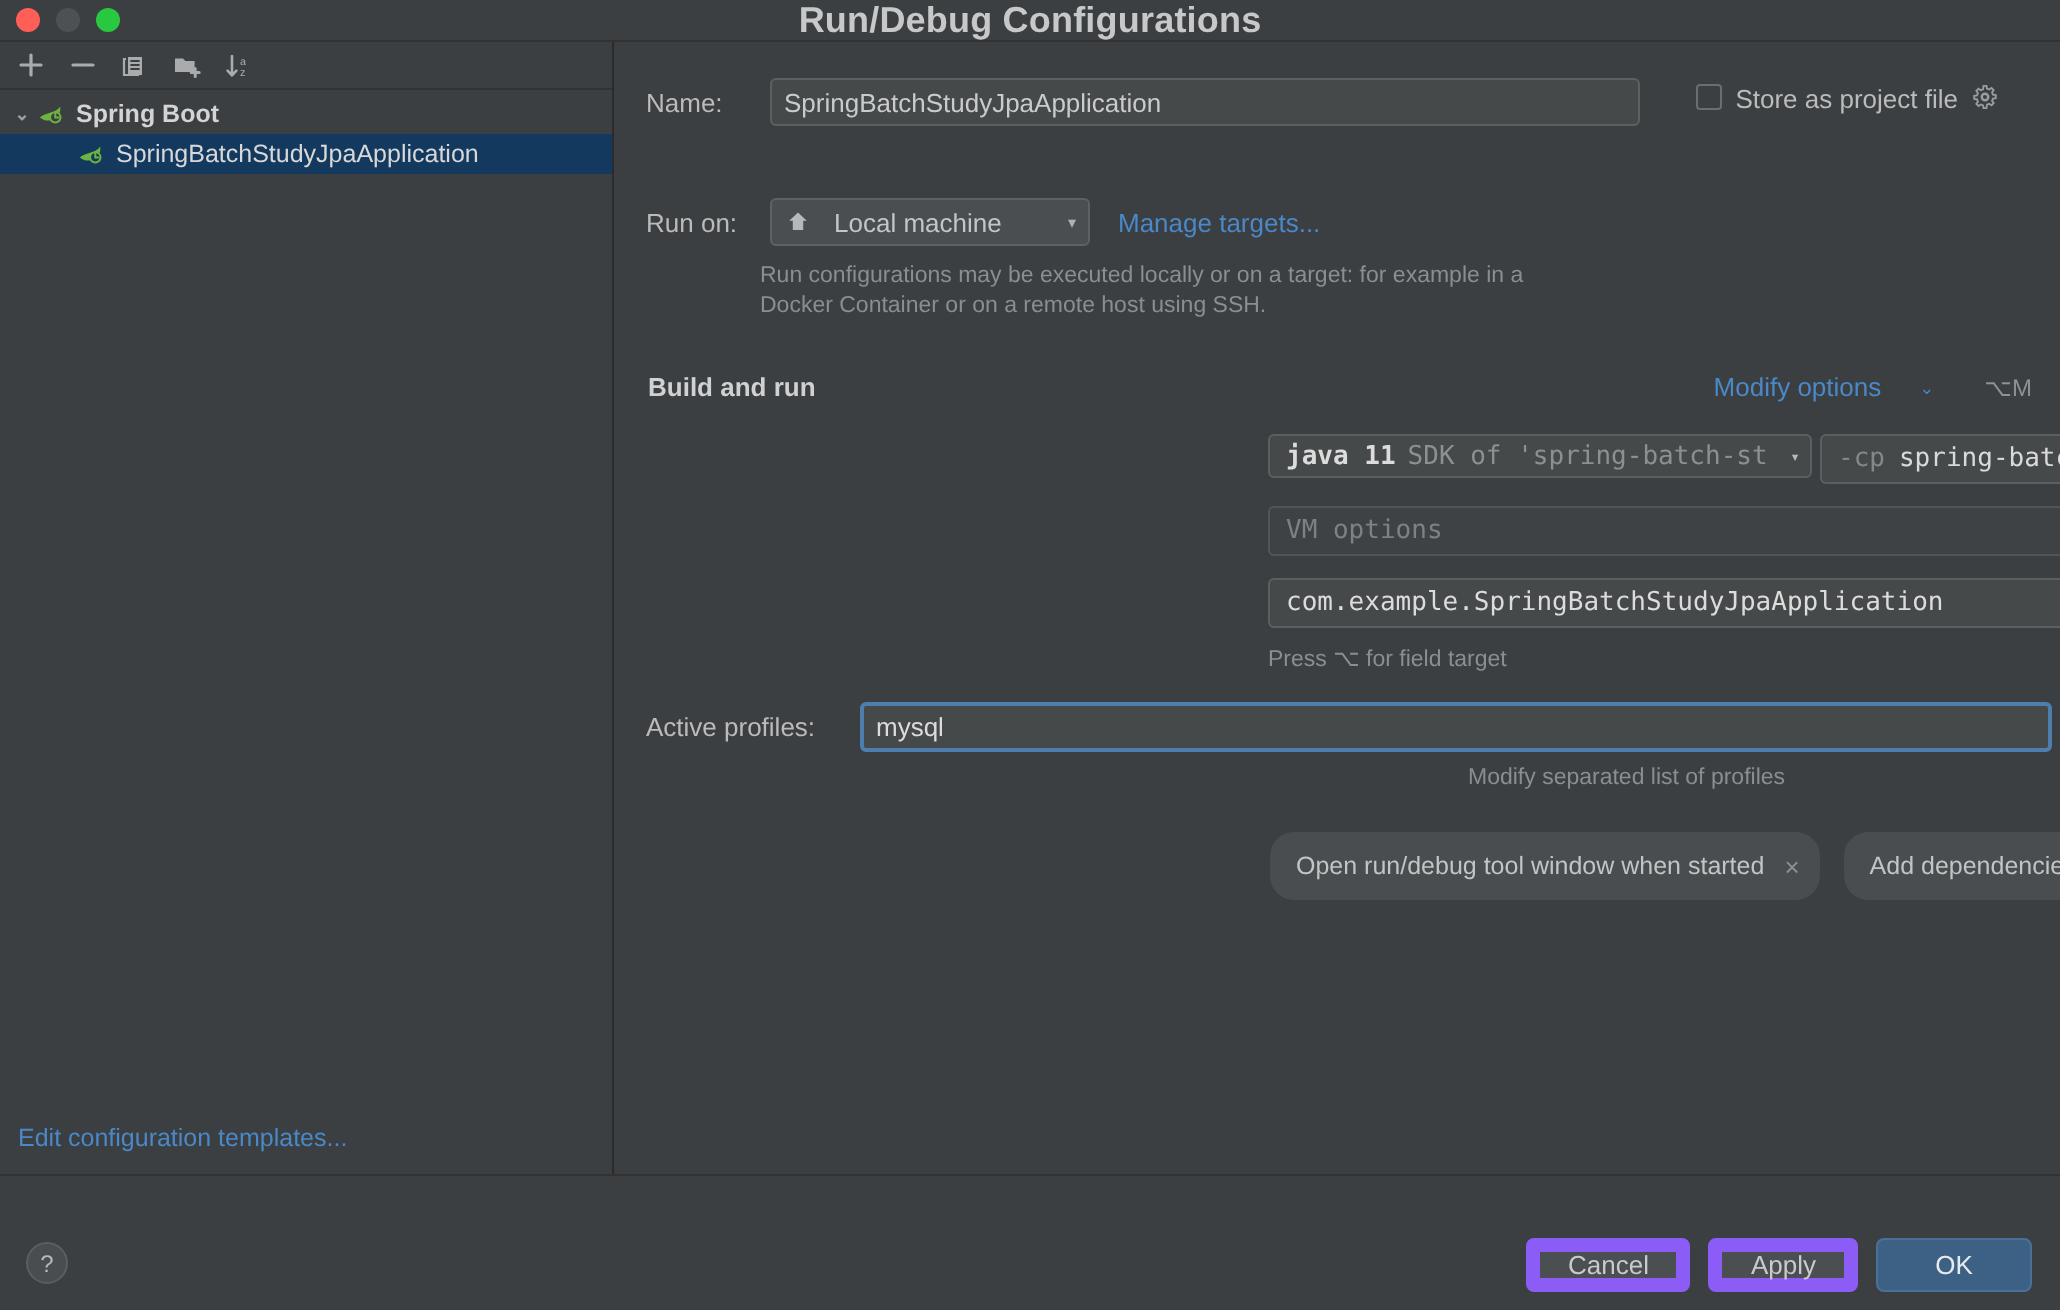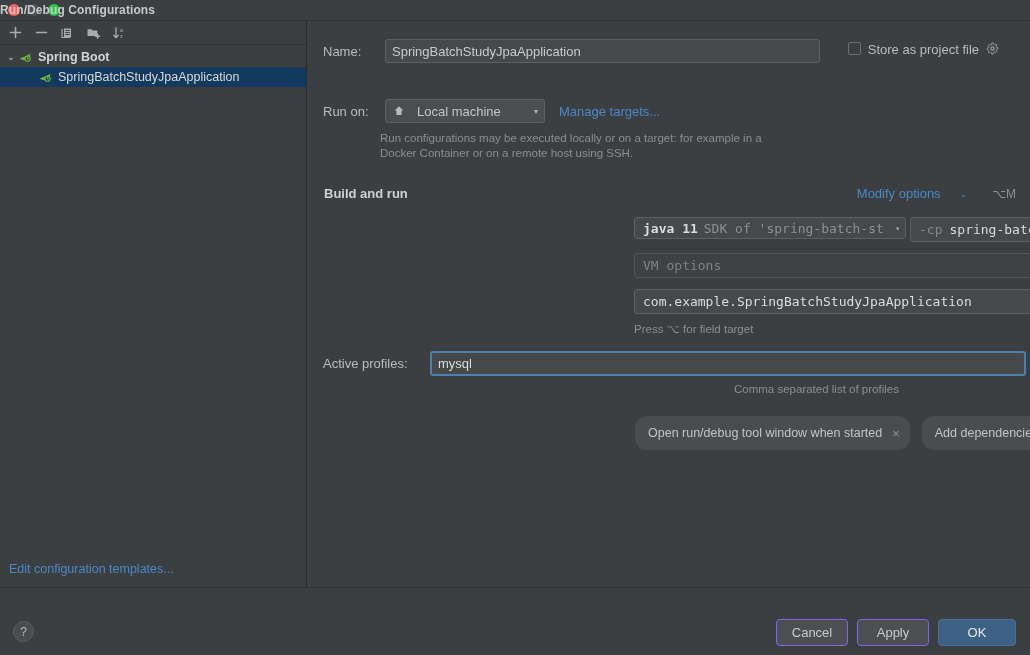--- a/index.html
+++ b/index.html
@@ -27,22 +27,22 @@
     border-bottom: 1px solid #323232;
     display: flex; align-items: center;
   }
   .traffic { display: flex; gap: 8px; margin-left: 8px; }
   .light { width: 12px; height: 12px; border-radius: 50%; }
   .light.close  { background: #ff5f57; }
   .light.min    { background: #4e5154; }
   .light.zoom   { background: #28c940; }
   .titlebar-title {
     position: absolute; left: 0; right: 0;
-    text-align: left;
-    font-size: 12px; font-weight: bold;
+    text-align: center;
+    font-size: 18px; font-weight: bold;
     color: #c6c8c9;
     letter-spacing: .1px;
   }
 
   
   .sidebar {
     position: absolute; top: 21px; left: 0;
     width: 307px; height: 566px;
     background: #3c3f41;
     border-right: 1px solid #2b2b2b;
@@ -283,21 +283,21 @@
     display: flex; gap: 9px;
   }
   .btn {
     height: 27px;
     min-width: 72px;
     border-radius: 4px;
     display: flex; align-items: center; justify-content: center;
     font-size: 13px;
     padding: 0 14px;
     background: #4b4f51;
-    border: 1px solid #8b5cf6;
+    border: 7px solid #8b5cf6;
     color: #c8cacb;
   }
   .btn.primary {
     background: #3d6185;
     border: 1px solid #4a7099;
     color: #e8eaec;
     min-width: 78px;
   }
 </style>
 </head>
@@ -450,21 +450,21 @@
     </div>
 
     <div class="field-hint">Press ⌥ for field target</div>
 
     <div class="row profiles-row">
       <span class="profiles-label">Active profiles:</span>
       <span class="profiles-input-wrap">
         <input class="profiles-input" type="text" value="mysql" style="">
       </span>
     </div>
-    <div class="profiles-hint">Comma separated list of profiles</div>
+    <div class="profiles-hint">Modify separated list of profiles</div>
 
     <div class="chips">
       <div class="chip">
         <span>Open run/debug tool window when started</span>
         <span class="chip-x">×</span>
       </div>
       <div class="chip">
         <span>Add dependencies with “provided” scope to classpath</span>
 
       </div>

